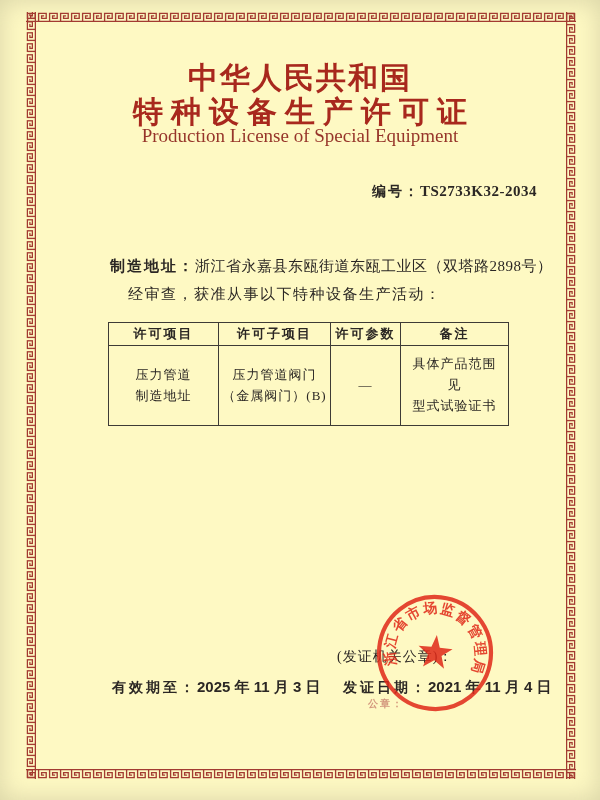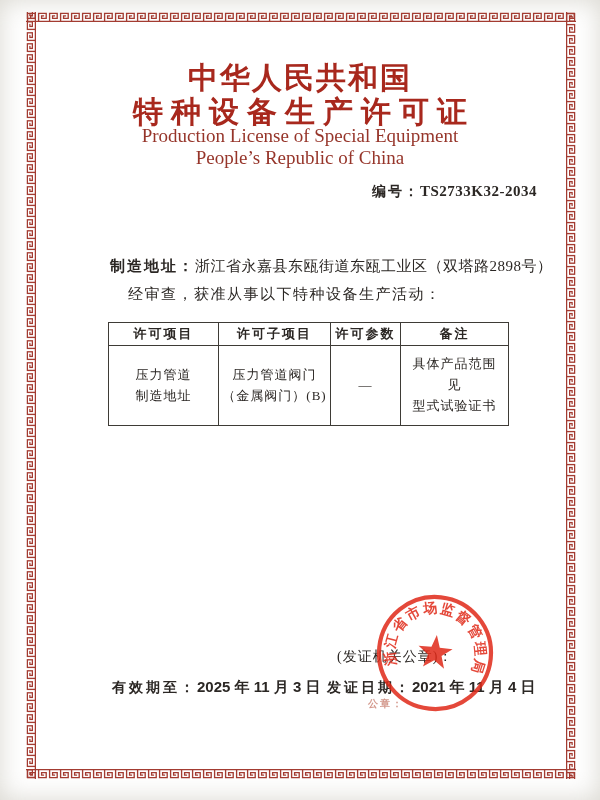--- a/index.html
+++ b/index.html
@@ -1,19 +1,19 @@
 <!DOCTYPE html>
 <html><head>
 <meta charset="utf-8">
 <style>
   * { margin:0; padding:0; box-sizing:border-box; }
   html,body { background:#e9e5d8; }
   .page {
     position:relative; width:600px; height:800px;
-    background:#ffffff;
+    background:#fef9c3;
     box-shadow: inset 0 0 26px rgba(128,122,100,0.30);
     overflow:hidden;
     font-family:"Liberation Serif","DejaVu Serif",serif;
     color:#2b2724;
   }
   .frame { position:absolute; left:26px; top:12px; }
   .abs { position:absolute; }
   .center { left:0; width:100%; text-align:center; }
 
   .title-cn1 { top:58px; font-family:"Liberation Sans","DejaVu Sans",sans-serif;
@@ -45,21 +45,21 @@
     white-space:pre-line; line-height:1.6; letter-spacing:1px; }
   td.remark { text-align:left; padding:0 7px; }
   .c1{width:110px}.c2{width:112px}.c3{width:70px}.c4{width:108px}
 
   .foot-line { font-size:14px; }
   .foot-label { font-weight:600; letter-spacing:3px; }
   .issuer { top:648px; left:112px; }
   .issuer .val { font-weight:600; letter-spacing:3px; }
   .seal-note { top:648px; left:337px; letter-spacing:1px; }
   .valid { top:678px; left:112px; }
-  .issue { top:678px; left:327px; }
+  .issue { top:678px; left:343px; }
   .date-val { font-family:"Liberation Sans","DejaVu Sans",sans-serif;
     font-size:15px; font-weight:700; }
   .seal-caption { top:697px; left:368px; font-size:10px; letter-spacing:2px;
     color:rgba(196,118,102,0.75); font-weight:600; }
 
   .seal-svg { position:absolute; left:371px; top:589px; z-index:5; }
 </style>
 </head>
 <body>
 
@@ -79,21 +79,20 @@
         <rect width="767" height="10" fill="url(#gk)"></rect>
       </g>
     <g transform="translate(550,0) rotate(90)">
         <rect width="767" height="10" fill="url(#gk)"></rect>
       </g>
   </svg>
 
   <div class="abs center title-cn1">中华人民共和国</div>
   <div class="abs center title-cn2">特种设备生产许可证</div>
   <div class="abs center title-en1">Production License of Special Equipment</div>
-  <div class="abs center title-en2">People’s Republic of China</div>
 
   <div class="abs license-line">
     <span class="info-label">编号：</span><span class="no">TS2733K32-2034</span>
   </div>
 
   <div class="abs info-line address">
     <span class="info-label">制造地址：</span><span class="val">浙江省永嘉县东瓯街道东瓯工业区（双塔路2898号）</span>
   </div>
   <div class="abs info-line statement">经审查，获准从事以下特种设备生产活动：</div>
 

